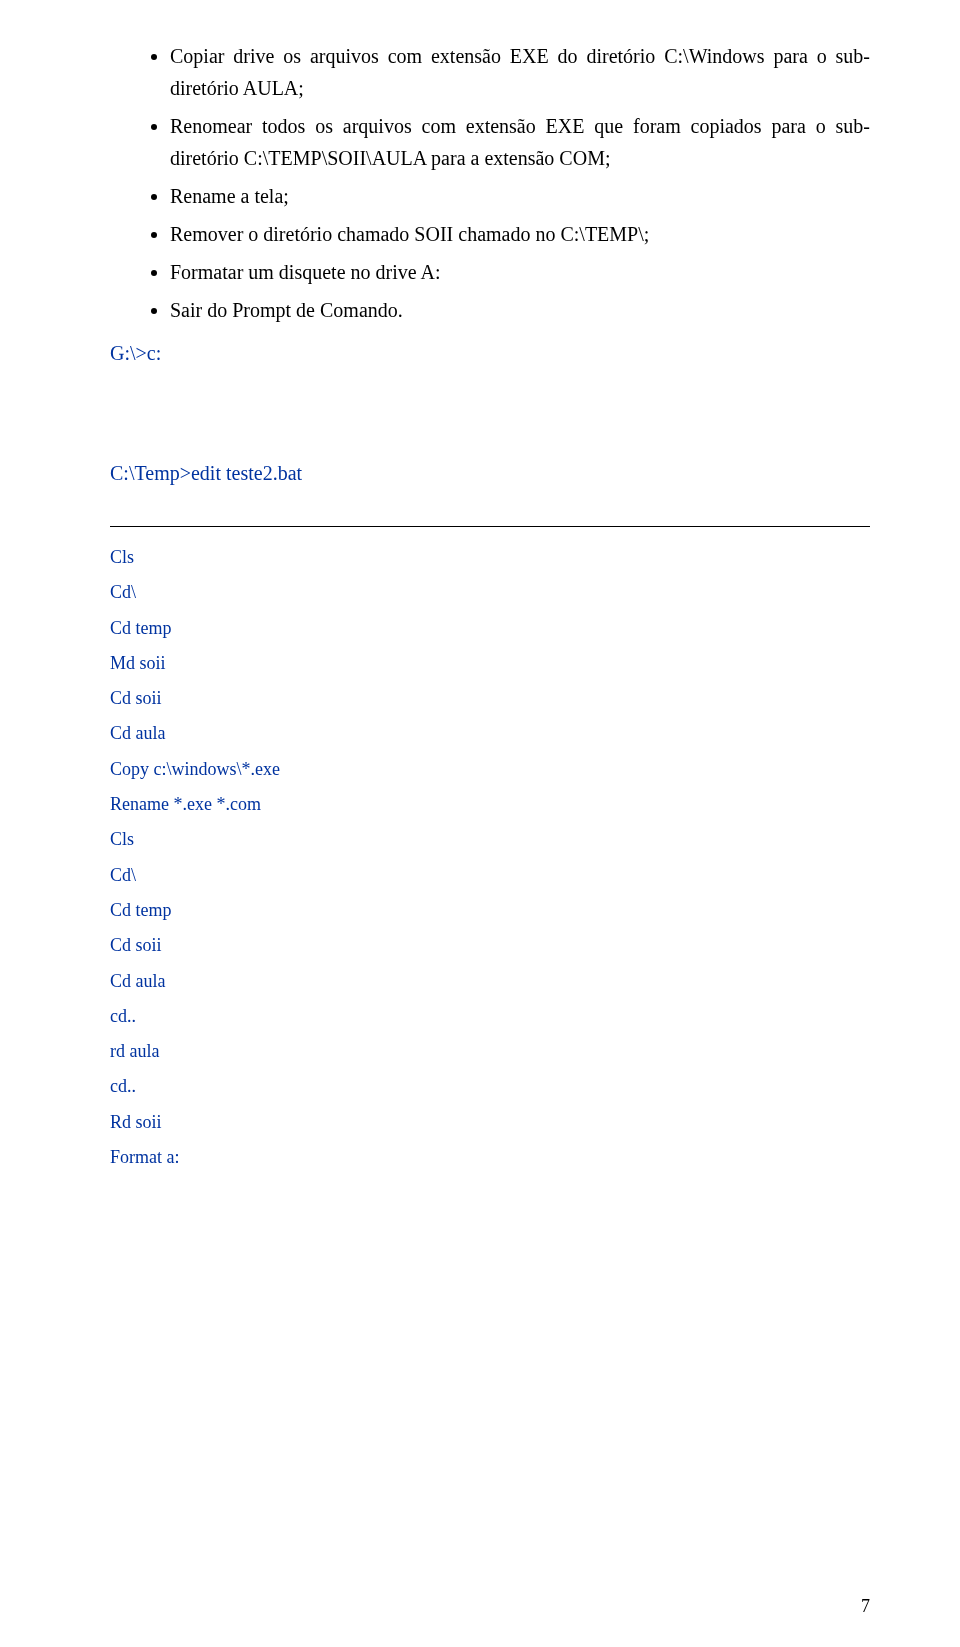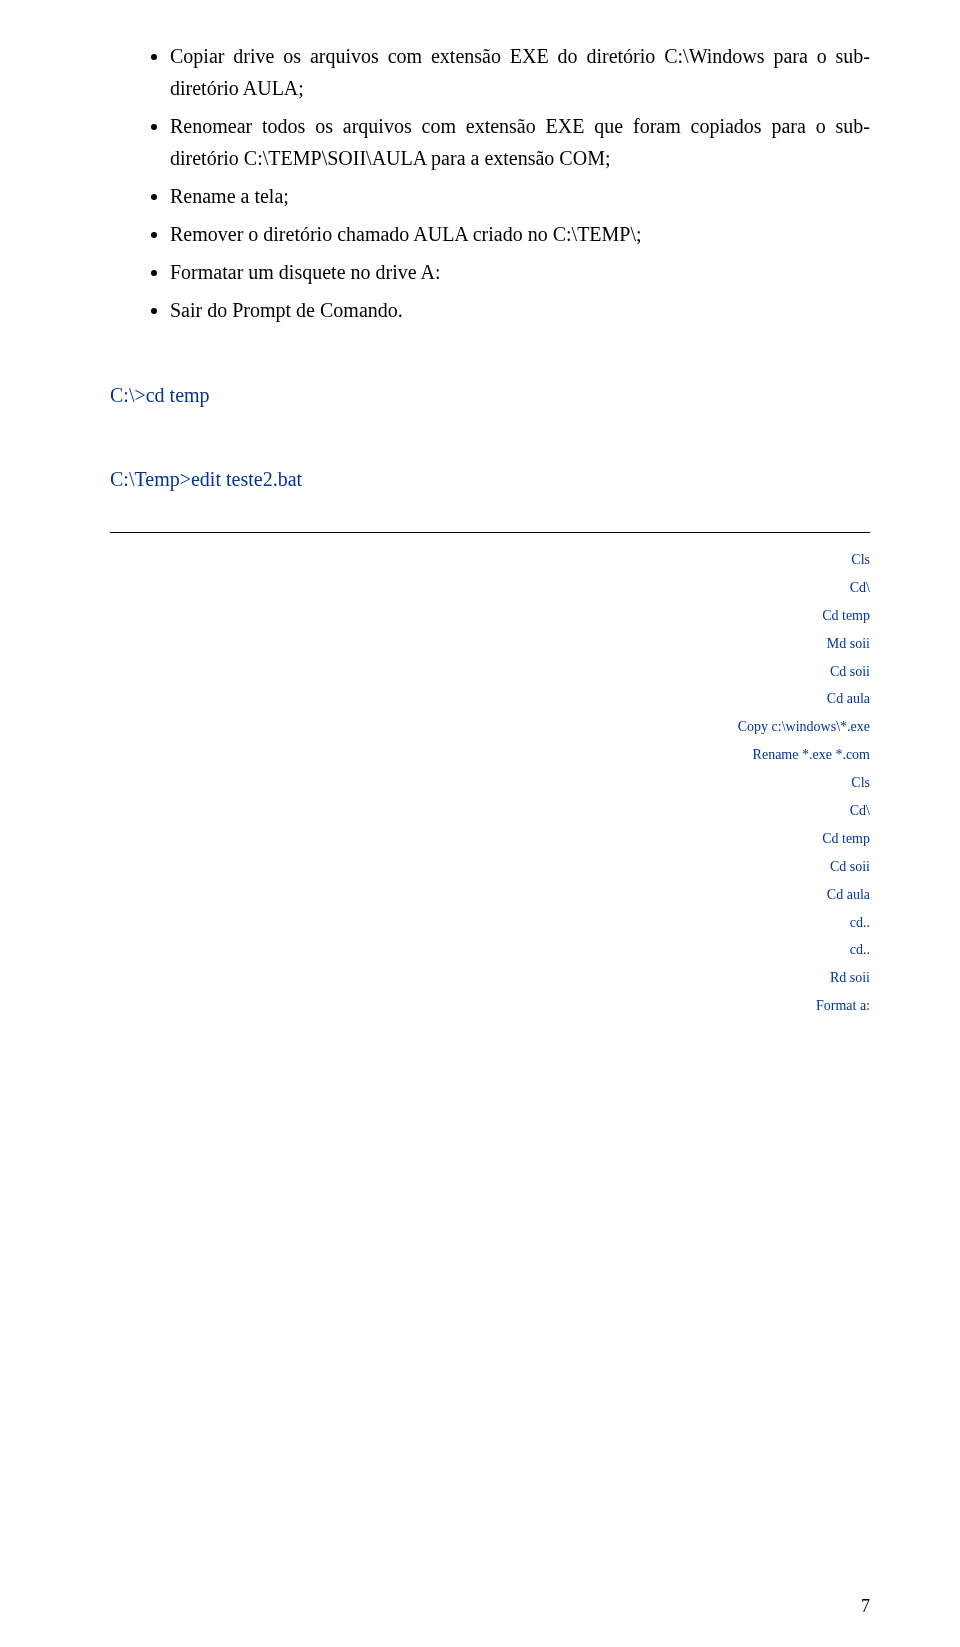--- a/index.html
+++ b/index.html
@@ -41,54 +41,53 @@
   }
   .section-spacer {
     height: 36px;
   }
   .hr-black {
     border: none;
     border-top: 1.5px solid #000;
     margin: 12px 0 14px 0;
   }
   .cmd-block {
-    font-size: 14px;
+    font-size: 18px;
     line-height: 1.85;
-    text-align: right;
   }
   .cmd-block .line {
     margin-bottom: 2px;
   }
   .page-num {
     position: absolute;
     bottom: 30px;
     right: 90px;
     font-size: 18px;
   }
 </style>
 </head>
 <body>
 
 <div class="page">
 
   <ul class="bullets">
     <li>Copiar drive os arquivos com extensão EXE do diretório C:\Windows para o sub-diretório AULA;</li>
     <li>Renomear todos os arquivos com extensão EXE que foram copiados para o sub-diretório C:\TEMP\SOII\AULA para a extensão COM;</li>
     <li>Rename a tela;</li>
-    <li>Remover o diretório chamado AULA criado no C:\TEMP\;</li>
+    <li>Remover o diretório chamado SOII chamado no C:\TEMP\;</li>
     <li>Formatar um disquete no drive A:</li>
     <li>Sair do Prompt de Comando.</li>
   </ul>
 
+  <div class="prompt-block">
+    <div class="line blue">G:\&gt;c:</div>
+  </div>
 
   <div class="section-spacer"></div>
 
-  <div class="prompt-block">
-    <div class="line blue">C:\&gt;cd temp</div>
-  </div>
 
   <div class="section-spacer"></div>
 
   <div class="prompt-block">
     <div class="line blue">C:\Temp&gt;edit teste2.bat</div>
   </div>
 
   <div style="height:20px"></div>
   <hr class="hr-black">
 
@@ -100,19 +99,20 @@
     <div class="line blue">Cd soii</div>
     <div class="line blue">Cd aula</div>
     <div class="line blue">Copy c:\windows\*.exe</div>
     <div class="line blue">Rename *.exe *.com</div>
     <div class="line blue">Cls</div>
     <div class="line blue">Cd\</div>
     <div class="line blue">Cd temp</div>
     <div class="line blue">Cd soii</div>
     <div class="line blue">Cd aula</div>
     <div class="line blue">cd..</div>
+    <div class="line blue">rd aula</div>
     <div class="line blue">cd..</div>
     <div class="line blue">Rd soii</div>
     <div class="line blue">Format a:</div>
   </div>
 
   <div class="page-num">7</div>
 </div>
 
 </body></html>

